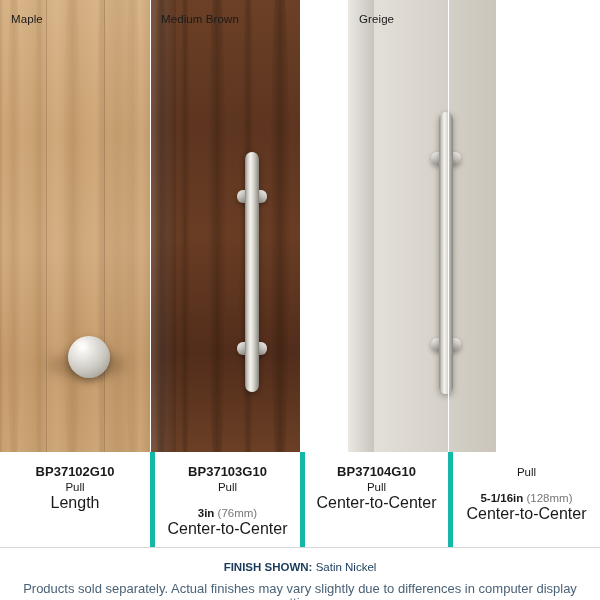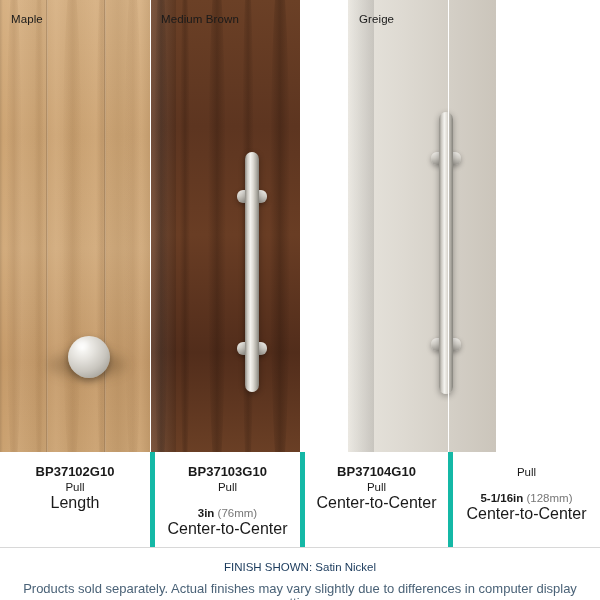--- a/index.html
+++ b/index.html
@@ -226,21 +226,21 @@
     border-top: 1px solid #d8d8d8;
     box-sizing: border-box;
     padding: 12px 11px 0 11px;
     background: #fff;
   }
   .finish {
     font-size: 11.5px;
     color: #1a3a5c;
     line-height: 15px;
   }
-  .finish b { font-weight: normal; }
+  .finish b { font-weight: bold; }
   .disclaimer {
     margin-top: 7px;
     font-size: 13px;
     color: #4a6277;
     line-height: 14px;
   }
 </style>
 </head>
 <body>
 

